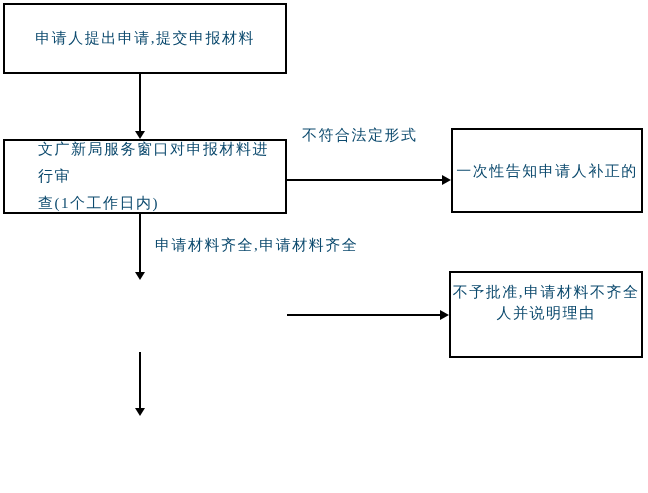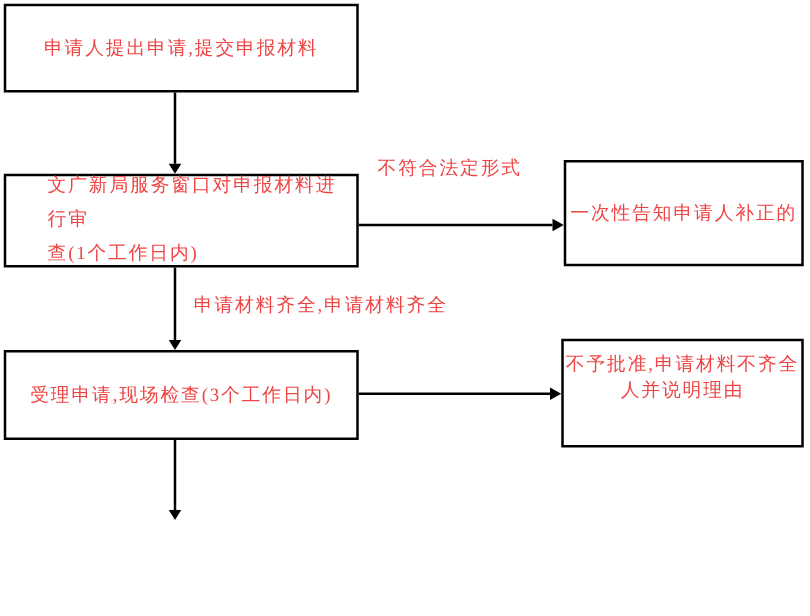--- a/index.html
+++ b/index.html
@@ -7,21 +7,21 @@
     padding: 0;
     background: #ffffff;
   }
   .canvas {
     position: relative;
     width: 648px;
     height: 437px;
     background: #ffffff;
     font-family: "Liberation Serif", "DejaVu Serif", serif;
     font-size: 15px;
-    color: #ef4444;
+    color: #0c4a6e;
     letter-spacing: 1.5px;
     overflow: hidden;
   }
   .box {
     position: absolute;
     box-sizing: border-box;
     border: 2px solid #000000;
     background: #ffffff;
     display: flex;
     align-items: center;
@@ -120,23 +120,20 @@
     </div>
   </div>
 
   <div class="edge-label label-complete">
     <span>申请材料齐全,申请材料齐全</span>
   </div>
 
   <div class="vline vline-2"></div>
   <div class="arrow-down head-2"></div>
 
-  <div class="box box-d">
-    <span>受理申请,现场检查(3个工作日内)</span>
-  </div>
 
   <div class="hline hline-2"></div>
   <div class="arrow-right head-5"></div>
 
   <div class="box box-e">
     <div class="lines">
       <div>不予批准,申请材料不齐全</div>
       <div>人并说明理由</div>
     </div>
   </div>

